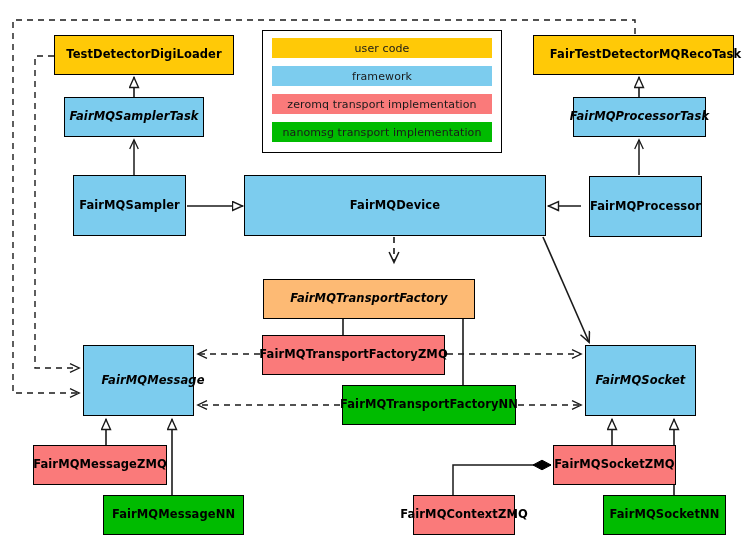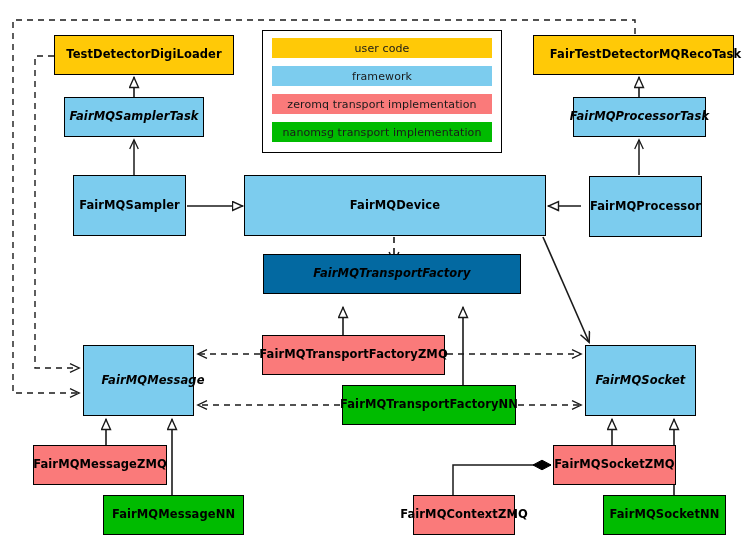--- a/index.html
+++ b/index.html
@@ -160,21 +160,21 @@
   </div>
 
   <div class="node" style="left:244px; top:175px; width:302px; height:61px; background:#7CCCEE;">
     <span>FairMQDevice</span>
   </div>
 
   <div class="node" style="left:582px; top:176px; width:113px; height:61px; background:#7CCCEE;margin-left:7px;">
     <span>FairMQProcessor</span>
   </div>
 
-  <div class="node abstract" style="left:263px; top:254px; width:258px; height:40px; background:#0369a1;">
+  <div class="node abstract" style="left:263px; top:279px; width:212px; height:40px; background:#fdba74;">
     <span>FairMQTransportFactory</span>
   </div>
 
   <div class="node" style="left:262px; top:335px; width:183px; height:40px; background:#FA7A7A;">
     <span>FairMQTransportFactoryZMQ</span>
   </div>
 
   <div class="node" style="left:342px; top:385px; width:174px; height:40px; background:#00BB00;">
     <span>FairMQTransportFactoryNN</span>
   </div>

